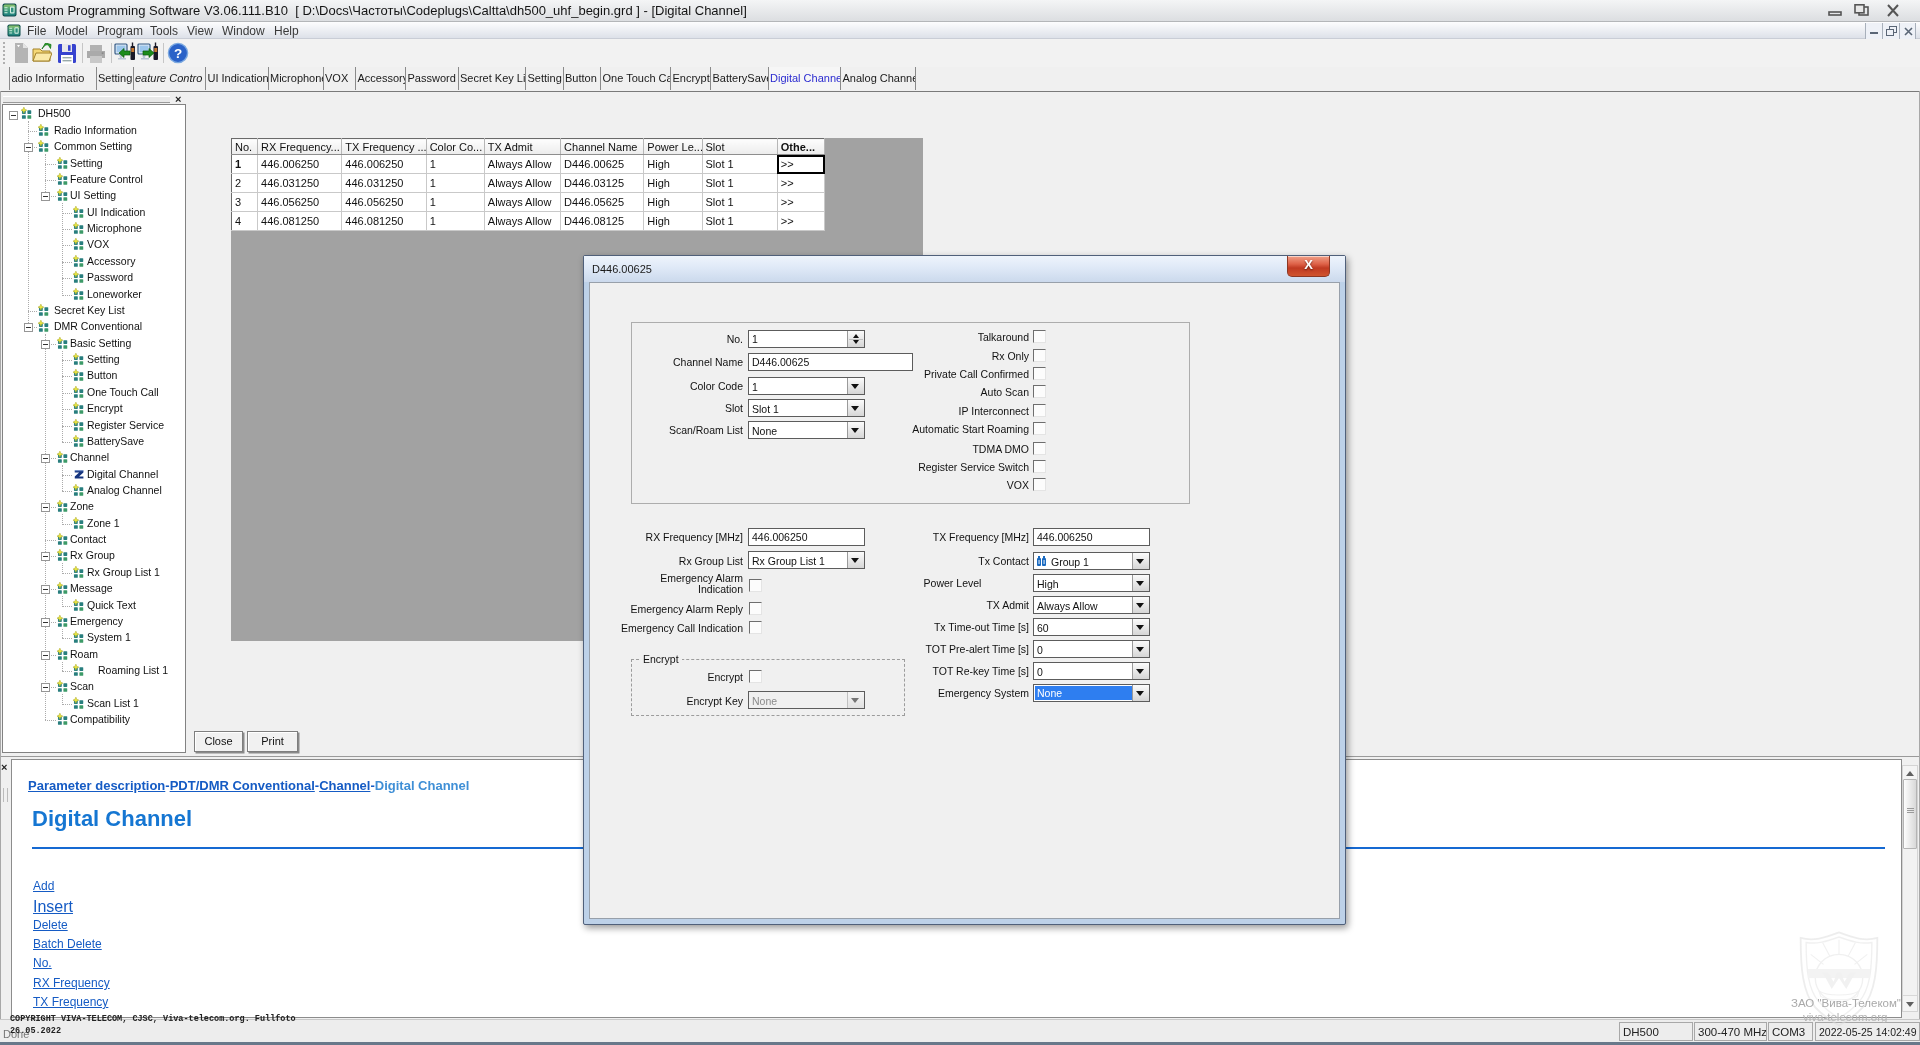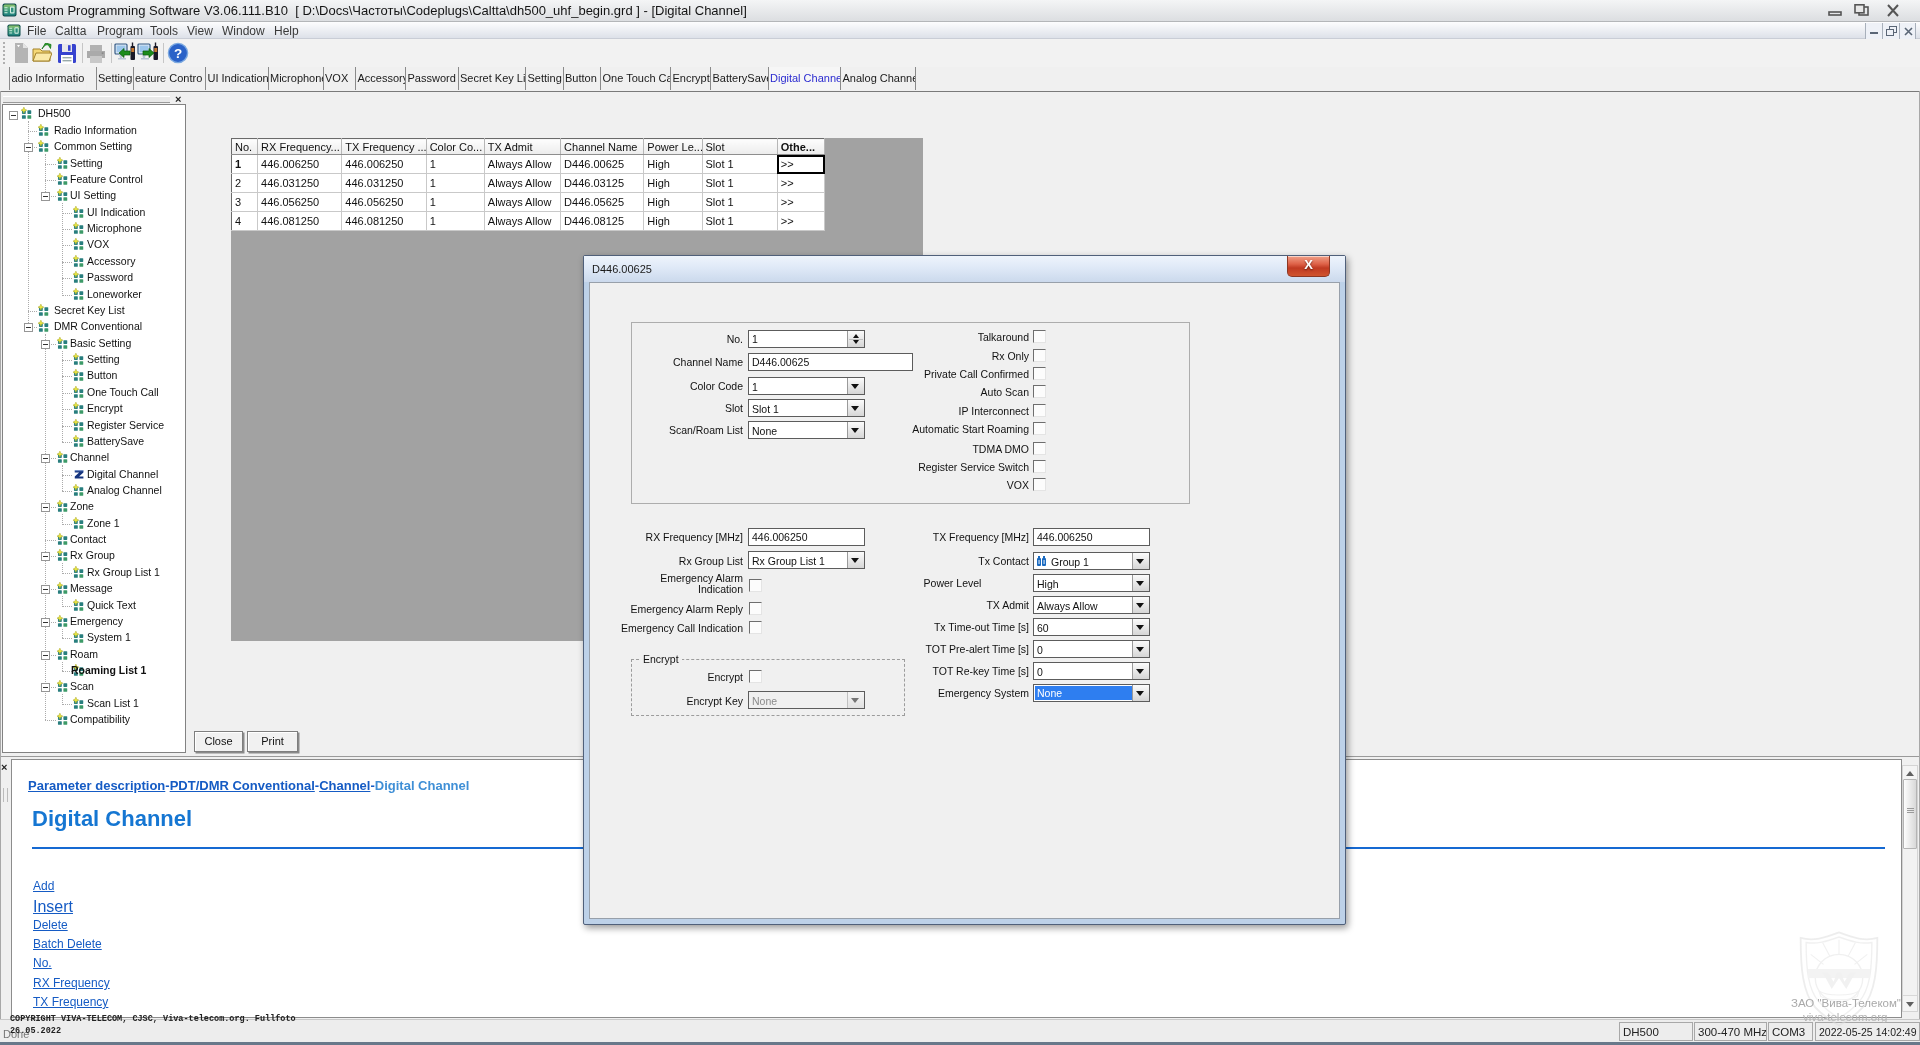--- a/index.html
+++ b/index.html
@@ -118,21 +118,21 @@
     </defs>
   <rect x="8" y="3.5" width="4.5" height="7" rx="1" fill="#eafaf0" opacity="0.9"></rect>
   <rect x="9" y="4.7" width="2.5" height="4.6" fill="#2f8f7f"></rect>
   <rect x="2.5" y="4" width="3" height="1.3" fill="#cfeede" opacity="0.8"></rect>
   <rect x="2.5" y="6.5" width="3" height="1.3" fill="#cfeede" opacity="0.8"></rect>
   <rect x="2.5" y="9" width="3" height="1.3" fill="#cfeede" opacity="0.8"></rect>
 </svg>
 
 <div class="abs" id="menubar"></div>
 <div class="abs menuitem" style="left:27px;">File</div>
-<div class="abs menuitem" style="left:55px;">Caltta</div>
+<div class="abs menuitem" style="left:55px;">Model</div>
 <div class="abs menuitem" style="left:97px;">Program</div>
 <div class="abs menuitem" style="left:150px;">Tools</div>
 <div class="abs menuitem" style="left:187px;">View</div>
 <div class="abs menuitem" style="left:222px;">Window</div>
 <div class="abs menuitem" style="left:274px;">Help</div>
 <div class="abs mbtn" style="left:1865px;">
     <span style="position:absolute;left:4px;top:9px;width:8px;height:2px;background:#5a6676;"></span>
   </div>
 <div class="abs mbtn" style="left:1882px;">
     <span style="position:absolute;left:6px;top:3px;width:6px;height:5px;border:1px solid #5a6676;"></span>
@@ -211,21 +211,21 @@
   </g>
   <rect x="12" y="42" width="68" height="10" fill="#e8e8e8"></rect>
   <path d="M28 46 L38 64 L46 52 L54 64 L64 46 L58 46 L52 56 L48 46 L44 46 L40 56 L34 46 Z" fill="#e4e4e4"></path>
   <path d="M24 66 C32 72 60 72 68 66 L66 72 C58 77 34 77 26 72 Z" fill="none" stroke="#e2e2e2" stroke-width="1.2"></path>
 </svg>
 
 <div class="abs" id="tabstrip"></div>
 <div class="abs" style="left:9px;top:67px;width:1px;height:23px;background:#8a8a8a;"></div>
 <div class="abs tab" style="left:10px;width:86.5px;">adio Informatio</div>
 <div class="abs tab" style="left:96.5px;width:37px;">Setting</div>
-<div class="abs tab" style="left:133.5px;width:72.5px;">eature Contro</div>
+<div class="abs tab" style="left:133.5px;width:72.5px;font-style:italic;">eature Contro</div>
 <div class="abs tab" style="left:206px;width:62.5px;">UI Indication</div>
 <div class="abs tab" style="left:268.5px;width:55px;">Microphone</div>
 <div class="abs tab" style="left:323.5px;width:32.5px;">VOX</div>
 <div class="abs tab" style="left:356px;width:50px;">Accessory</div>
 <div class="abs tab" style="left:406px;width:52.5px;">Password</div>
 <div class="abs tab" style="left:458.5px;width:67.5px;">Secret Key Lis</div>
 <div class="abs tab" style="left:526px;width:37.5px;">Setting</div>
 <div class="abs tab" style="left:563.5px;width:37.5px;">Button</div>
 <div class="abs tab" style="left:601px;width:70px;">One Touch Call</div>
 <div class="abs tab" style="left:671px;width:40px;">Encrypt</div>
@@ -562,21 +562,21 @@
 <div class="ebox" style="left:38px;top:546px;"></div>
 <div class="trow" style="left:67px;top:543px;">Roam</div>
 <div class="hline" style="left:59px;top:566px;width:10px;"></div>
 <svg class="ticonX" width="12" height="13" viewBox="0 0 15 15" style="left:70px;top:559px;">
 <rect x="1.2" y="3.4" width="4.8" height="4.6" rx="0.8" fill="#2d8484"></rect>
 <rect x="8" y="3.4" width="4.8" height="4.6" rx="0.8" fill="#287e7e"></rect>
 <rect x="1.2" y="9.6" width="4.8" height="4.6" rx="0.8" fill="#287e7e"></rect>
 <rect x="8" y="9.6" width="4.8" height="4.6" rx="0.8" fill="#3c9a68"></rect>
 <polygon points="3.6,-0.5 4.7,2.2 7.4,3.3 4.7,4.4 3.6,7.1 2.5,4.4 -0.2,3.3 2.5,2.2" fill="#eae73f" stroke="#a8a428" stroke-width="0.6"></polygon>
 </svg>
-<div class="trow" style="left:68px;top:559px;font-weight:bold;">Roaming List 1</div>
+<div class="trow" style="left:95px;top:559px;">Roaming List 1</div>
 <div class="hline" style="left:42px;top:582px;width:11px;"></div>
 <svg class="ticonX" width="12" height="13" viewBox="0 0 15 15" style="left:54px;top:575px;">
 <rect x="1.2" y="3.4" width="4.8" height="4.6" rx="0.8" fill="#2d8484"></rect>
 <rect x="8" y="3.4" width="4.8" height="4.6" rx="0.8" fill="#287e7e"></rect>
 <rect x="1.2" y="9.6" width="4.8" height="4.6" rx="0.8" fill="#287e7e"></rect>
 <rect x="8" y="9.6" width="4.8" height="4.6" rx="0.8" fill="#3c9a68"></rect>
 <polygon points="3.6,-0.5 4.7,2.2 7.4,3.3 4.7,4.4 3.6,7.1 2.5,4.4 -0.2,3.3 2.5,2.2" fill="#eae73f" stroke="#a8a428" stroke-width="0.6"></polygon>
 </svg>
 <div class="ebox" style="left:38px;top:578px;"></div>
 <div class="trow" style="left:67px;top:575px;">Scan</div>

